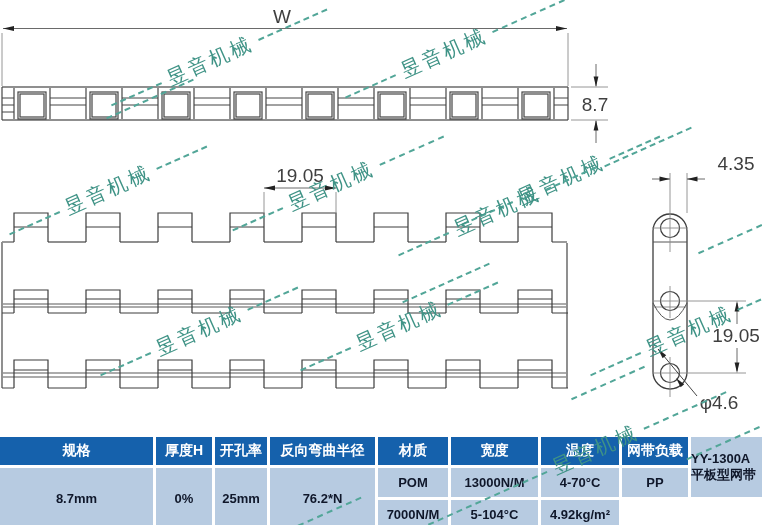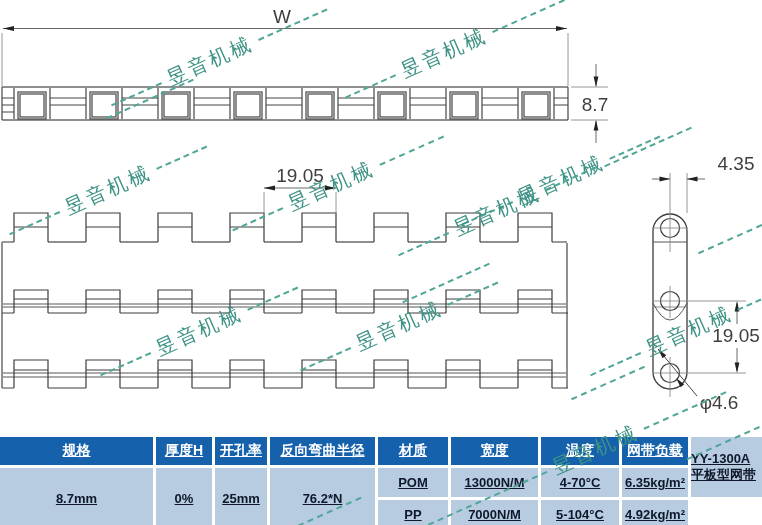--- a/index.html
+++ b/index.html
@@ -16,21 +16,21 @@
   .wm-dash{border-top:2px dashed #52a698;width:55px;margin:0 7px;height:0;}
   .wm-text{font-size:20px;letter-spacing:3px;color:#3f9386;}
   
   .spec-table{
     position:absolute;left:0;top:437px;z-index:2;
     display:grid;
     grid-template-columns:153px 56px 52px 105px 70px 87px 78px 66px 71px;
     grid-template-rows:28px 29px 28px;
     gap:3px 3px;background:#ffffff;
   }
-  .cell{display:flex;align-items:center;justify-content:center;text-decoration:underline;}
+  .cell{display:flex;align-items:center;justify-content:center;}
   .th{background:#1561ac;color:#ffffff;font-weight:bold;font-size:14px;}
   .td{background:#b7cbe1;color:#0f172a;font-size:13px;font-weight:bold;}
   .span2{grid-row:span 2;}
 </style>
 </head>
 <body>
 
 <div class="sheet">
 
   <svg width="762" height="434" viewBox="0 0 762 434" style="position:absolute;left:0;top:0;z-index:1">
@@ -293,20 +293,19 @@
     <div class="cell th">网带负载</div>
 
     <div class="cell td span2">YY-1300A平板型网带</div>
     <div class="cell td span2">8.7mm</div>
     <div class="cell td span2">0%</div>
     <div class="cell td span2">25mm</div>
     <div class="cell td span2">76.2*N</div>
     <div class="cell td">POM</div>
     <div class="cell td">13000N/M</div>
     <div class="cell td">4-70°C</div>
-    <div class="cell td">6.35kg/m²</div>
     <div class="cell td">PP</div>
     <div class="cell td">7000N/M</div>
     <div class="cell td">5-104°C</div>
     <div class="cell td">4.92kg/m²</div>
   </div>
 
 </div>
 
 </body></html>

